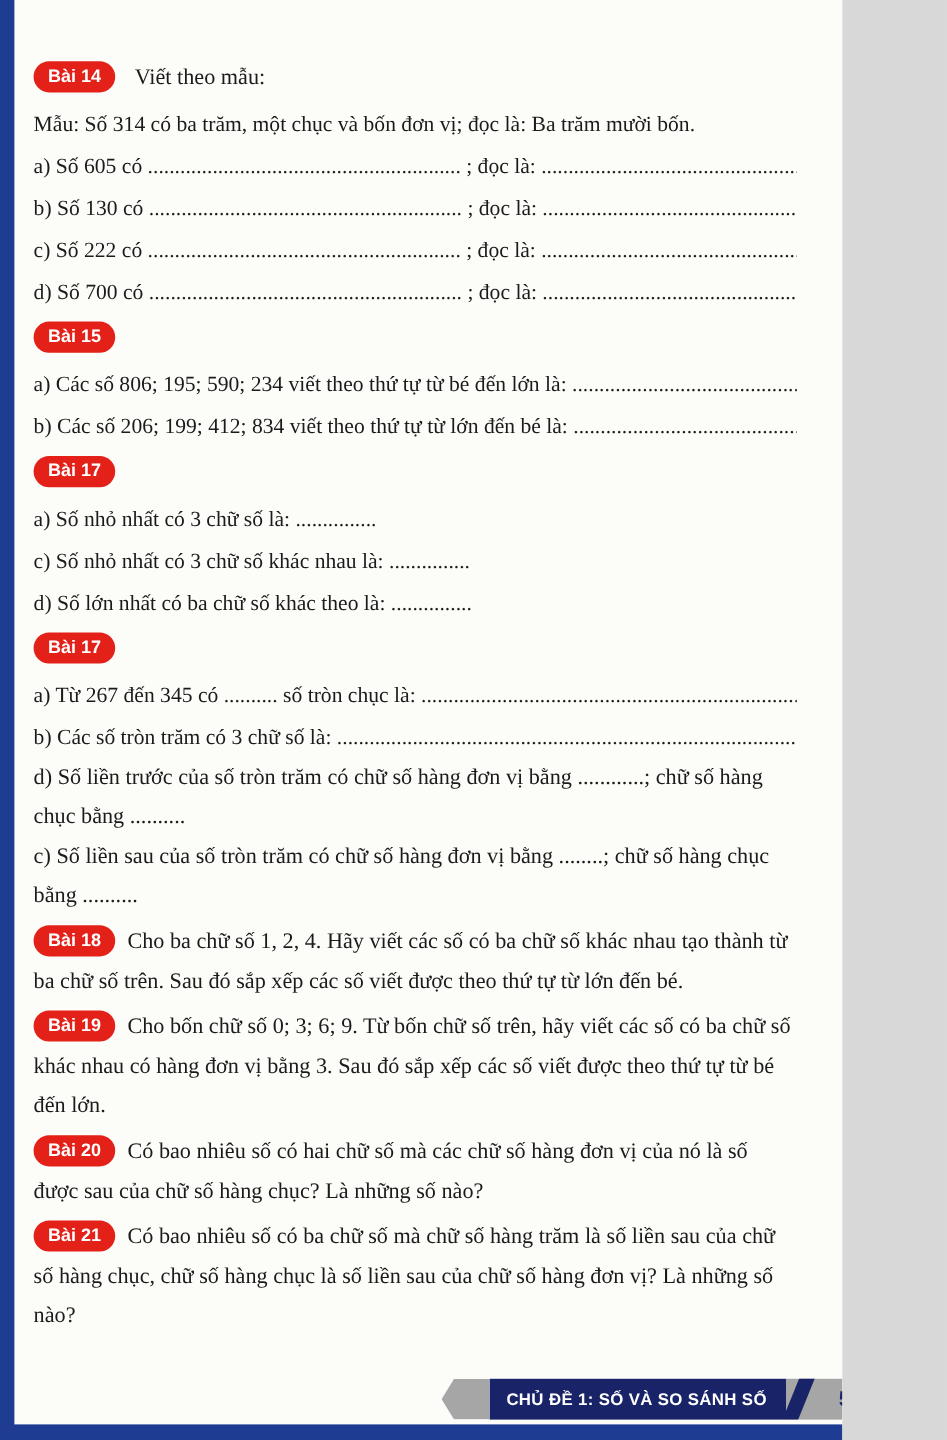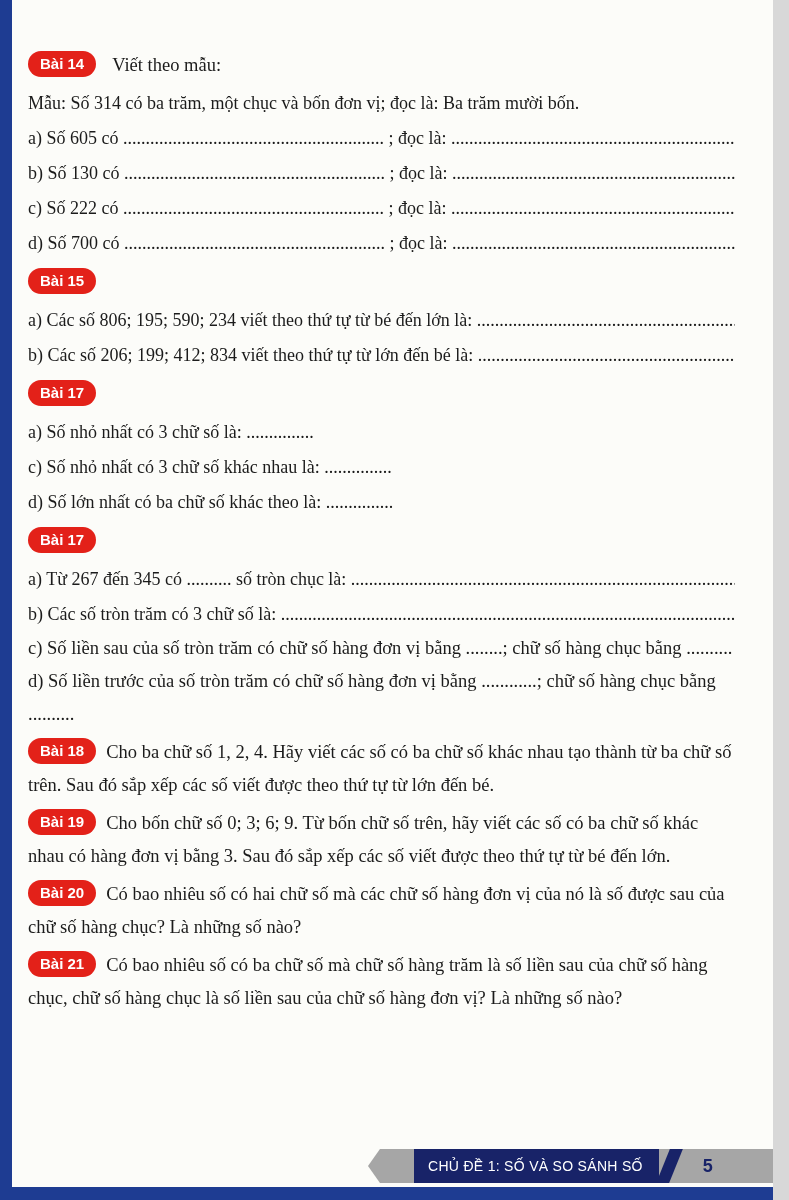--- a/index.html
+++ b/index.html
@@ -1,18 +1,18 @@
 <!DOCTYPE html>
 <html><head>
 <meta charset="utf-8">
 <style>
   html,body{margin:0;padding:0;background:#d8d8d8;}
   .page{
     position:relative;
-    width:773px;height:1200px;
+    width:702px;height:1200px;
     background:#fcfcf9;
     font-family:"Liberation Serif", serif;
     color:#1b1b1b;
     overflow:hidden;
   }
   .left-strip{
     position:absolute;left:0;top:0;bottom:0;width:12px;
     background:#1e3c92;
   }
   .bottom-strip{
@@ -63,21 +63,21 @@
     background:#a6a6a6;
     clip-path:polygon(100% 0, 26% 0, 0 50%, 26% 100%, 100% 100%);
   }
   .f-bar{
     background:#182368;
     color:#ffffff;
     display:flex;
     align-items:center;
     padding:0 16px 0 14px;
     font-family:"Liberation Sans", sans-serif;
-    font-weight:normal;
+    font-weight:bold;
     font-size:14px;
     letter-spacing:.3px;
     white-space:nowrap;
     flex:0 0 auto;
   }
   .f-page{
     flex:1 1 auto;
     background:#a6a6a6;
     position:relative;
     overflow:hidden;
@@ -133,22 +133,22 @@
       <p class="line">c) Số nhỏ nhất có 3 chữ số khác nhau là: ...............</p>
       <p class="line">d) Số lớn nhất có ba chữ số khác theo là: ...............</p>
     </div>
 
     <div class="ex">
       <div class="ex-head">
         <span class="badge">Bài 17</span>
       </div>
       <p class="line">a) Từ 267 đến 345 có .......... số tròn chục là: .....................................................................................................</p>
       <p class="line">b) Các số tròn trăm có 3 chữ số là: ..............................................................................................................</p>
+      <p class="wrap">d) Số liền trước của số tròn trăm có chữ số hàng đơn vị bằng ............; chữ số hàng chục bằng ..........</p>
       <p class="wrap">c) Số liền sau của số tròn trăm có chữ số hàng đơn vị bằng ........; chữ số hàng chục bằng ..........</p>
-      <p class="wrap">d) Số liền trước của số tròn trăm có chữ số hàng đơn vị bằng ............; chữ số hàng chục bằng ..........</p>
     </div>
 
     <div class="ex">
       <p class="wrap">
         <span class="badge">Bài 18</span><span>Cho ba chữ số 1, 2, 4. Hãy viết các số có ba chữ số khác nhau tạo thành từ ba chữ số trên. Sau đó sắp xếp các số viết được theo thứ tự từ lớn đến bé.</span>
       </p>
     </div>
 
     <div class="ex">
       <p class="wrap">

